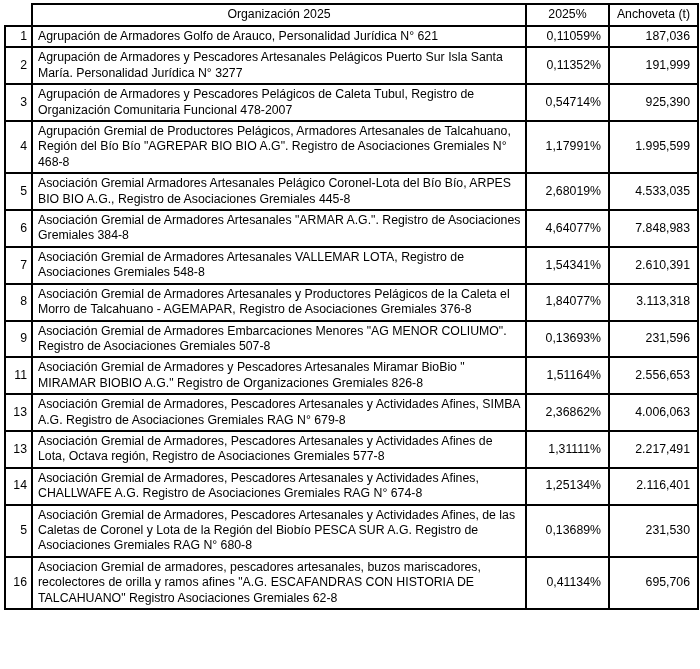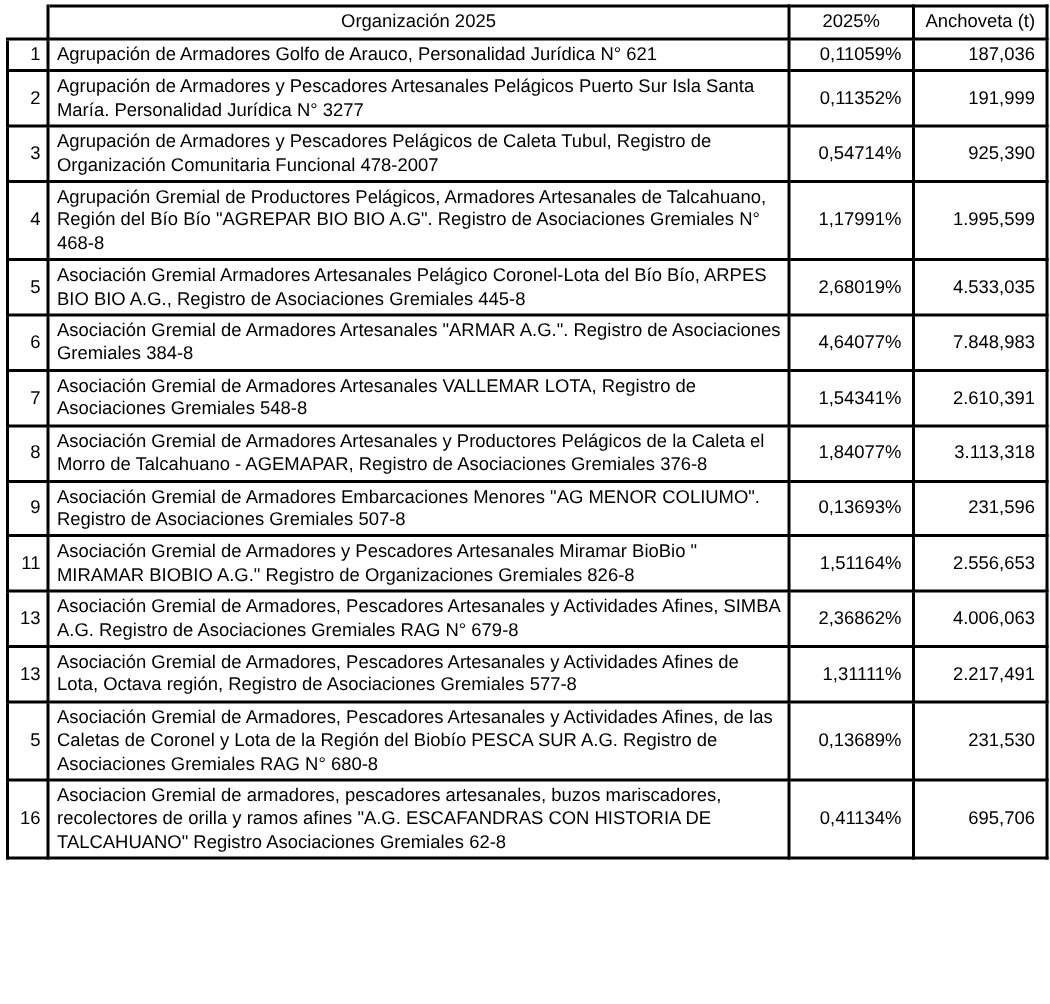--- a/index.html
+++ b/index.html
@@ -142,20 +142,26 @@
           <td class="c-pct">2,36862%</td>
           <td class="c-ton">4.006,063</td>
         </tr>
         <tr>
           <td class="c-num">13</td>
           <td class="c-org">Asociación Gremial de Armadores, Pescadores Artesanales y Actividades Afines de Lota, Octava región, Registro de Asociaciones Gremiales 577-8</td>
           <td class="c-pct">1,31111%</td>
           <td class="c-ton">2.217,491</td>
         </tr>
         <tr>
+          <td class="c-num">14</td>
+          <td class="c-org">Asociación Gremial de Armadores, Pescadores Artesanales y Actividades Afines, CHALLWAFE A.G. Registro de Asociaciones Gremiales RAG N° 674-8</td>
+          <td class="c-pct">1,25134%</td>
+          <td class="c-ton">2.116,401</td>
+        </tr>
+        <tr>
           <td class="c-num">5</td>
           <td class="c-org">Asociación Gremial de Armadores, Pescadores Artesanales y Actividades Afines, de las Caletas de Coronel y Lota de la Región del Biobío PESCA SUR A.G. Registro de Asociaciones Gremiales RAG N° 680-8</td>
           <td class="c-pct">0,13689%</td>
           <td class="c-ton">231,530</td>
         </tr>
         <tr>
           <td class="c-num">16</td>
           <td class="c-org">Asociacion Gremial de armadores, pescadores artesanales, buzos mariscadores, recolectores de orilla y ramos afines "A.G. ESCAFANDRAS CON HISTORIA DE TALCAHUANO" Registro Asociaciones Gremiales 62-8</td>
           <td class="c-pct">0,41134%</td>
           <td class="c-ton">695,706</td>

